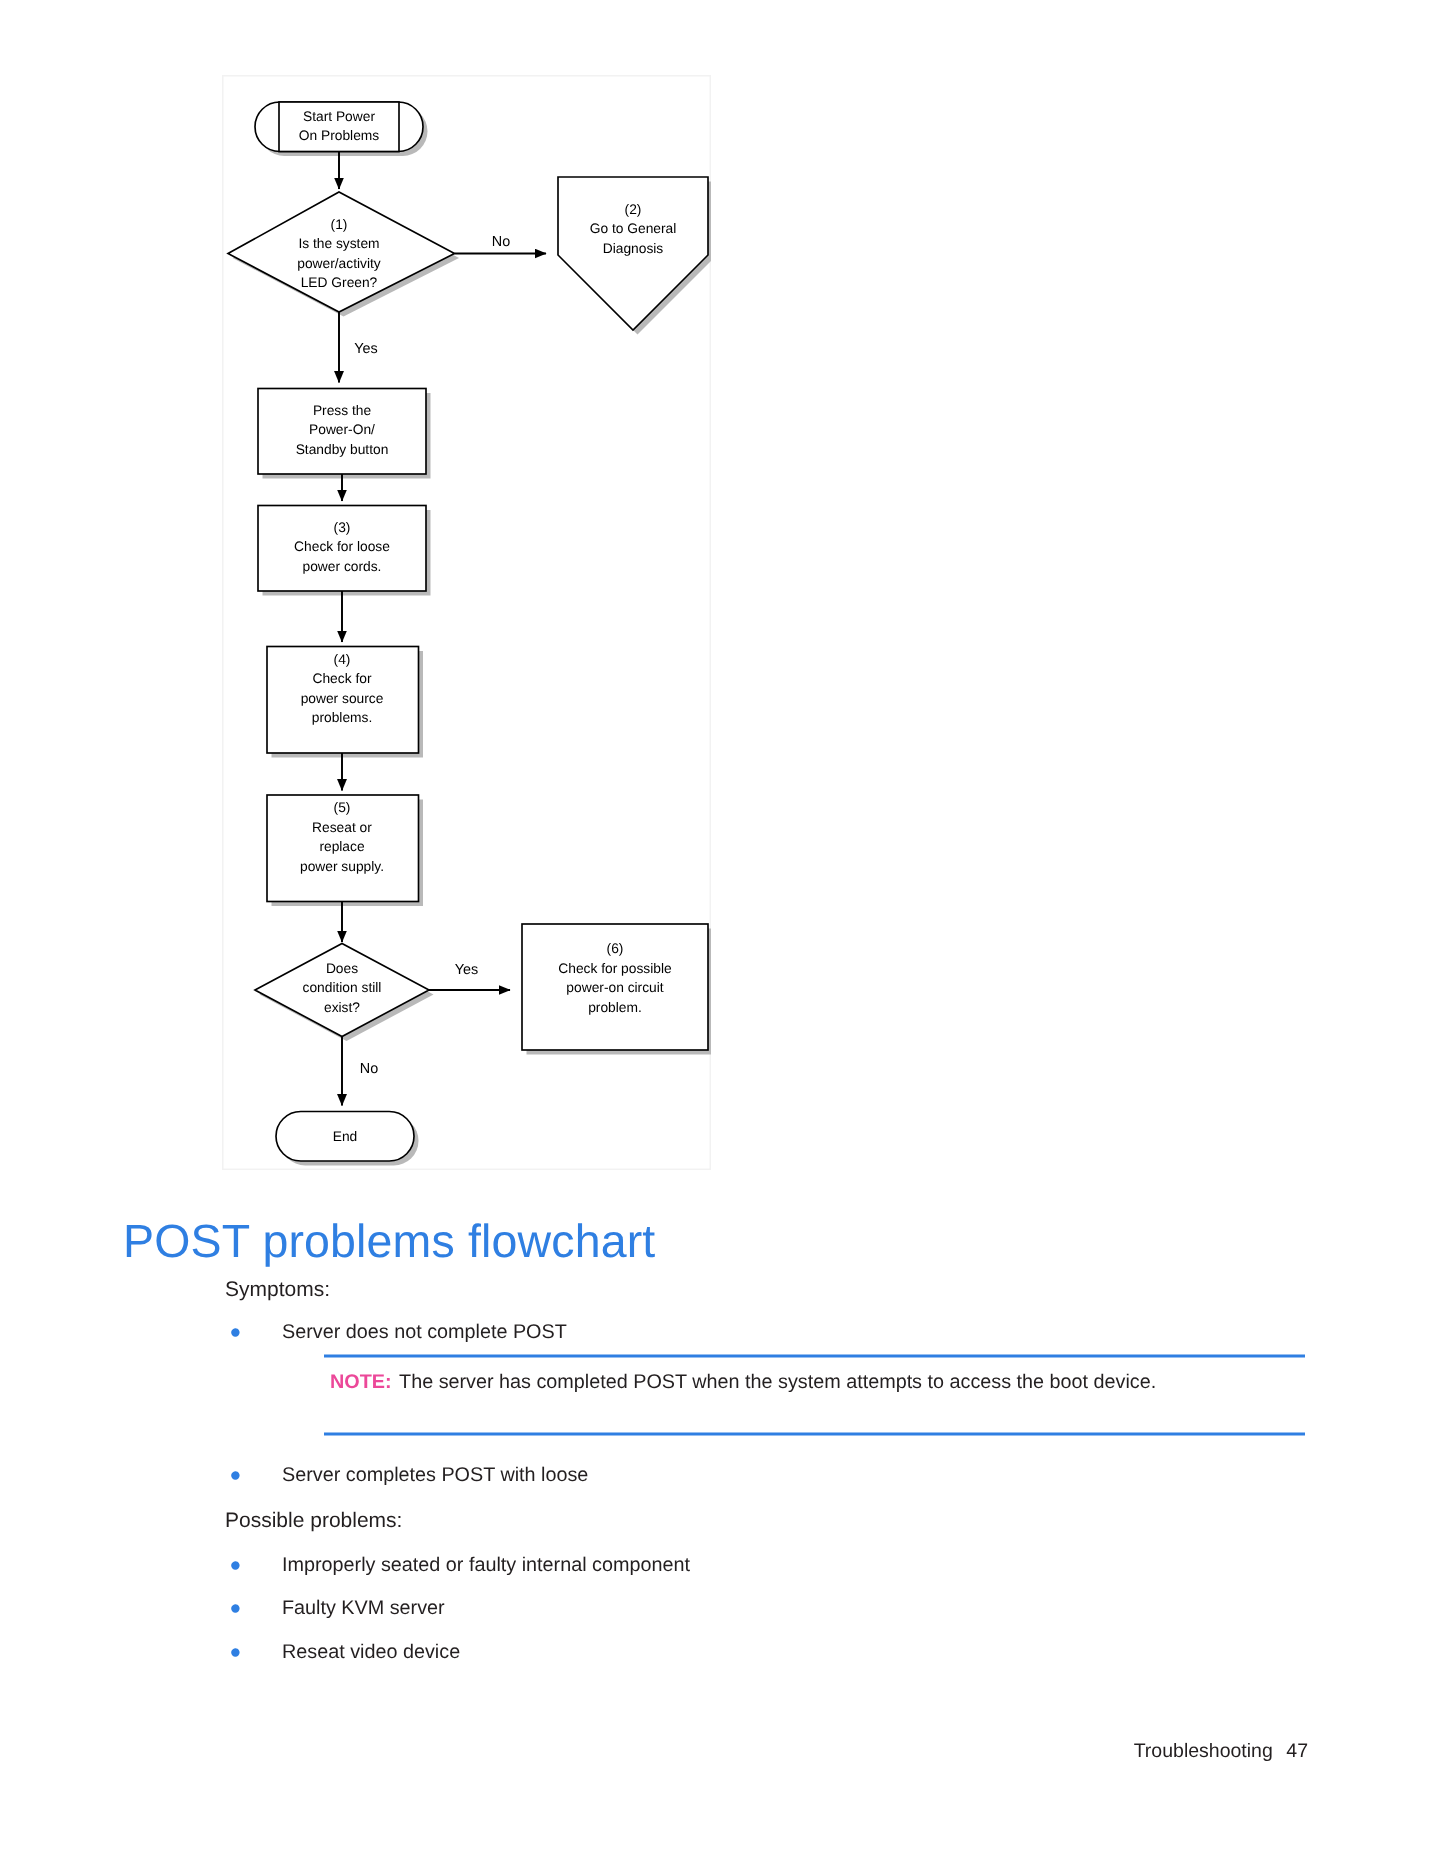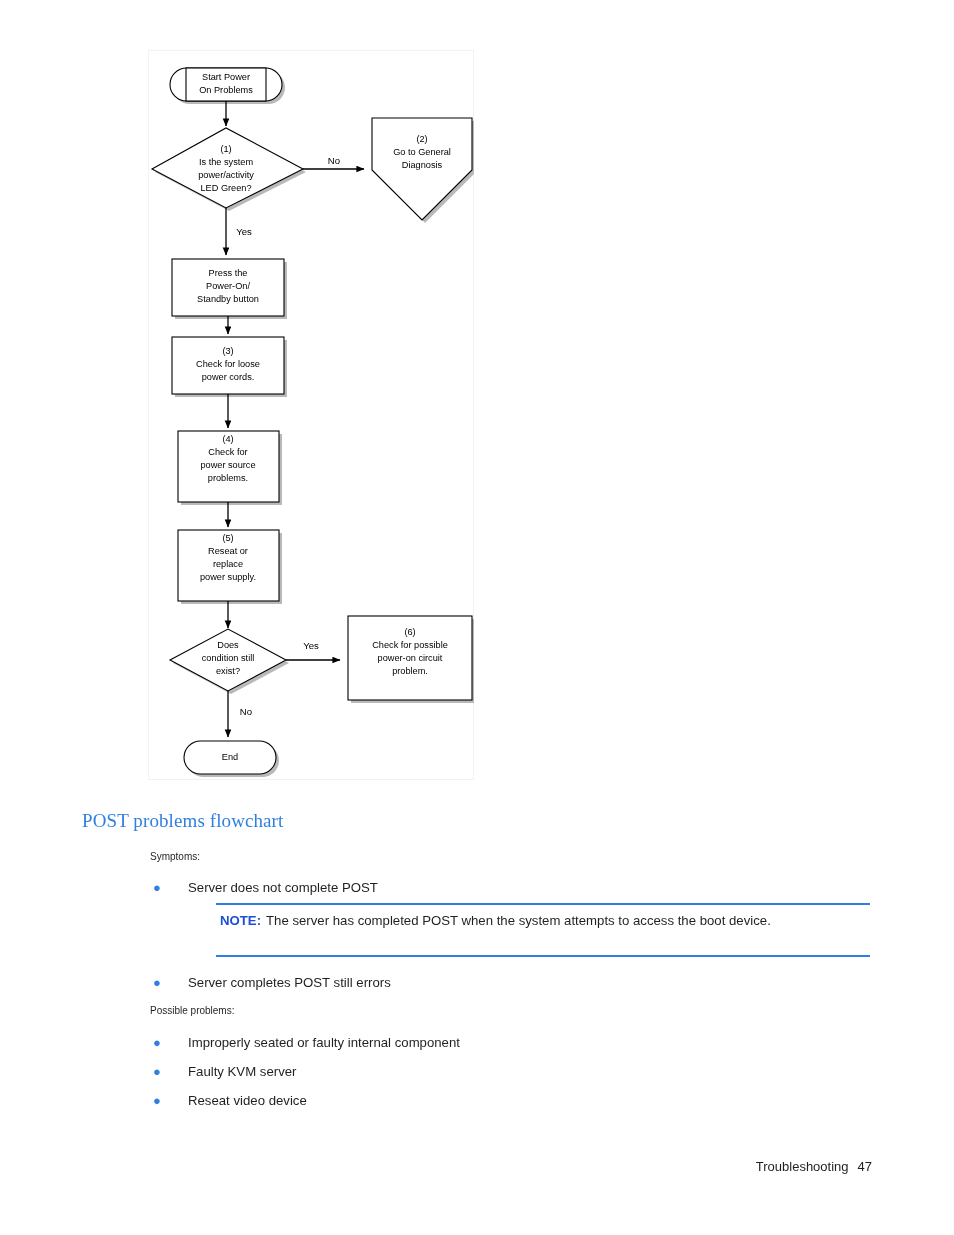--- a/index.html
+++ b/index.html
@@ -65,30 +65,30 @@
   #content {
     position: absolute;
     left: 0;
     top: 0;
     width: 954px;
   }
   #page-heading {
     position: absolute;
     left: 82px;
     top: 810px;
-    font-size: 19px;
+    font-size: 31px;
     font-weight: normal;
     letter-spacing: 0.1px;
     color: #2f7fe2;
     margin: 0;
-    font-family: Liberation Serif, serif;
+    font-family: Liberation Sans, sans-serif;
   }
   .body-line {
     position: absolute;
-    font-size: 10px;
+    font-size: 14px;
     color: #231f20;
     font-family: "Liberation Sans", sans-serif;
     white-space: nowrap;
   }
   #symptoms-label { left: 150px; top: 851px; }
   #possible-label { left: 150px; top: 1005px; text-align: right; }
 
   .bullet-row {
     position: absolute;
     display: flex;
@@ -127,21 +127,21 @@
     padding: 7px 0 25px 0;
   }
   #note-inner {
     font-size: 13.2px;
     line-height: 1.35;
     color: #231f20;
     padding-left: 4px;
   }
   #note-label {
     font-weight: bold;
-    color: #1d4ed8;
+    color: #ec4899;
     margin-right: 5px;
   }
 
   
   #page-footer {
     position: absolute;
     right: 82px;
     top: 1159px;
     font-size: 13px;
     color: #231f20;
@@ -283,21 +283,21 @@
   </div>
 
   <div id="note-box">
     <div id="note-inner">
       <span id="note-label">NOTE:</span><span>The server has completed POST when the system attempts to access the boot device.</span>
     </div>
   </div>
 
   <div class="bullet-row" id="bullet-1">
     <span class="bullet-dot">●</span>
-    <span class="bullet-text">Server completes POST still errors</span>
+    <span class="bullet-text">Server completes POST with loose</span>
   </div>
 
   <div class="body-line" id="possible-label">Possible problems:</div>
 
   <div class="bullet-row" id="bullet-2">
     <span class="bullet-dot">●</span>
     <span class="bullet-text">Improperly seated or faulty internal component</span>
   </div>
 
   <div class="bullet-row" id="bullet-3">

